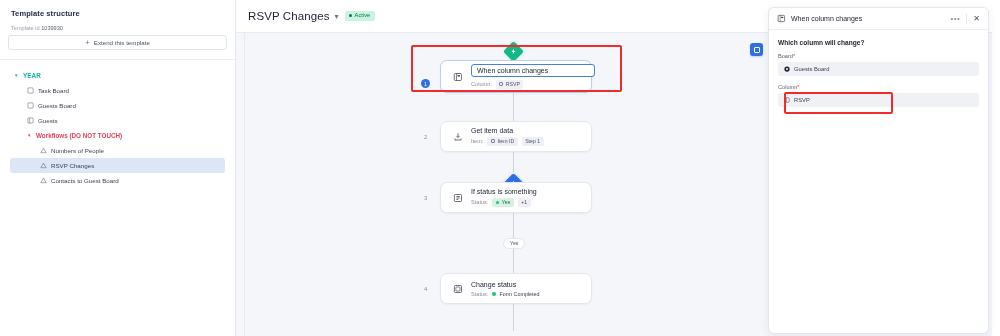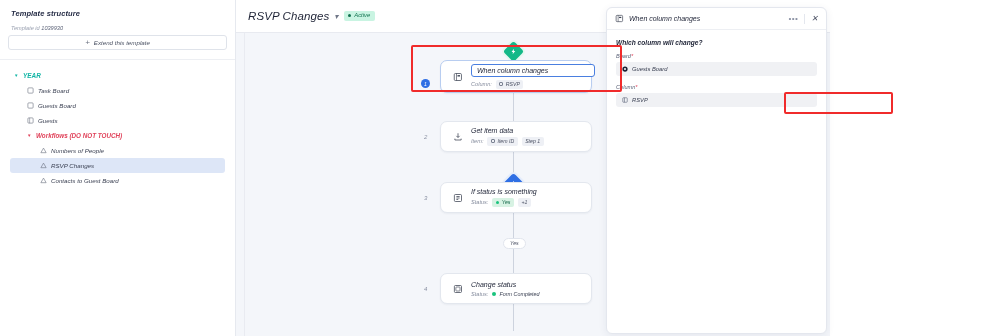--- a/index.html
+++ b/index.html
@@ -2,21 +2,21 @@
 <html><head>
 <meta charset="utf-8">
 <style>
   * { box-sizing: border-box; margin: 0; padding: 0; }
   html, body {
     width: 1000px; height: 336px;
     font-family: "Liberation Sans", sans-serif;
     background: #ffffff;
     overflow: hidden;
   }
-  .app { position: relative; width: 830px; height: 336px; display: flex; font-style: italic; }
+  .app { position: relative; width: 992px; height: 336px; display: flex; }
 
   
   .sidebar {
     width: 236px; height: 336px; flex: 0 0 236px;
     background: #ffffff;
     border-right: 1px solid #e6e9ef;
     padding: 9px 8px 0 8px;
     position: relative;
   }
   .sb-title {

